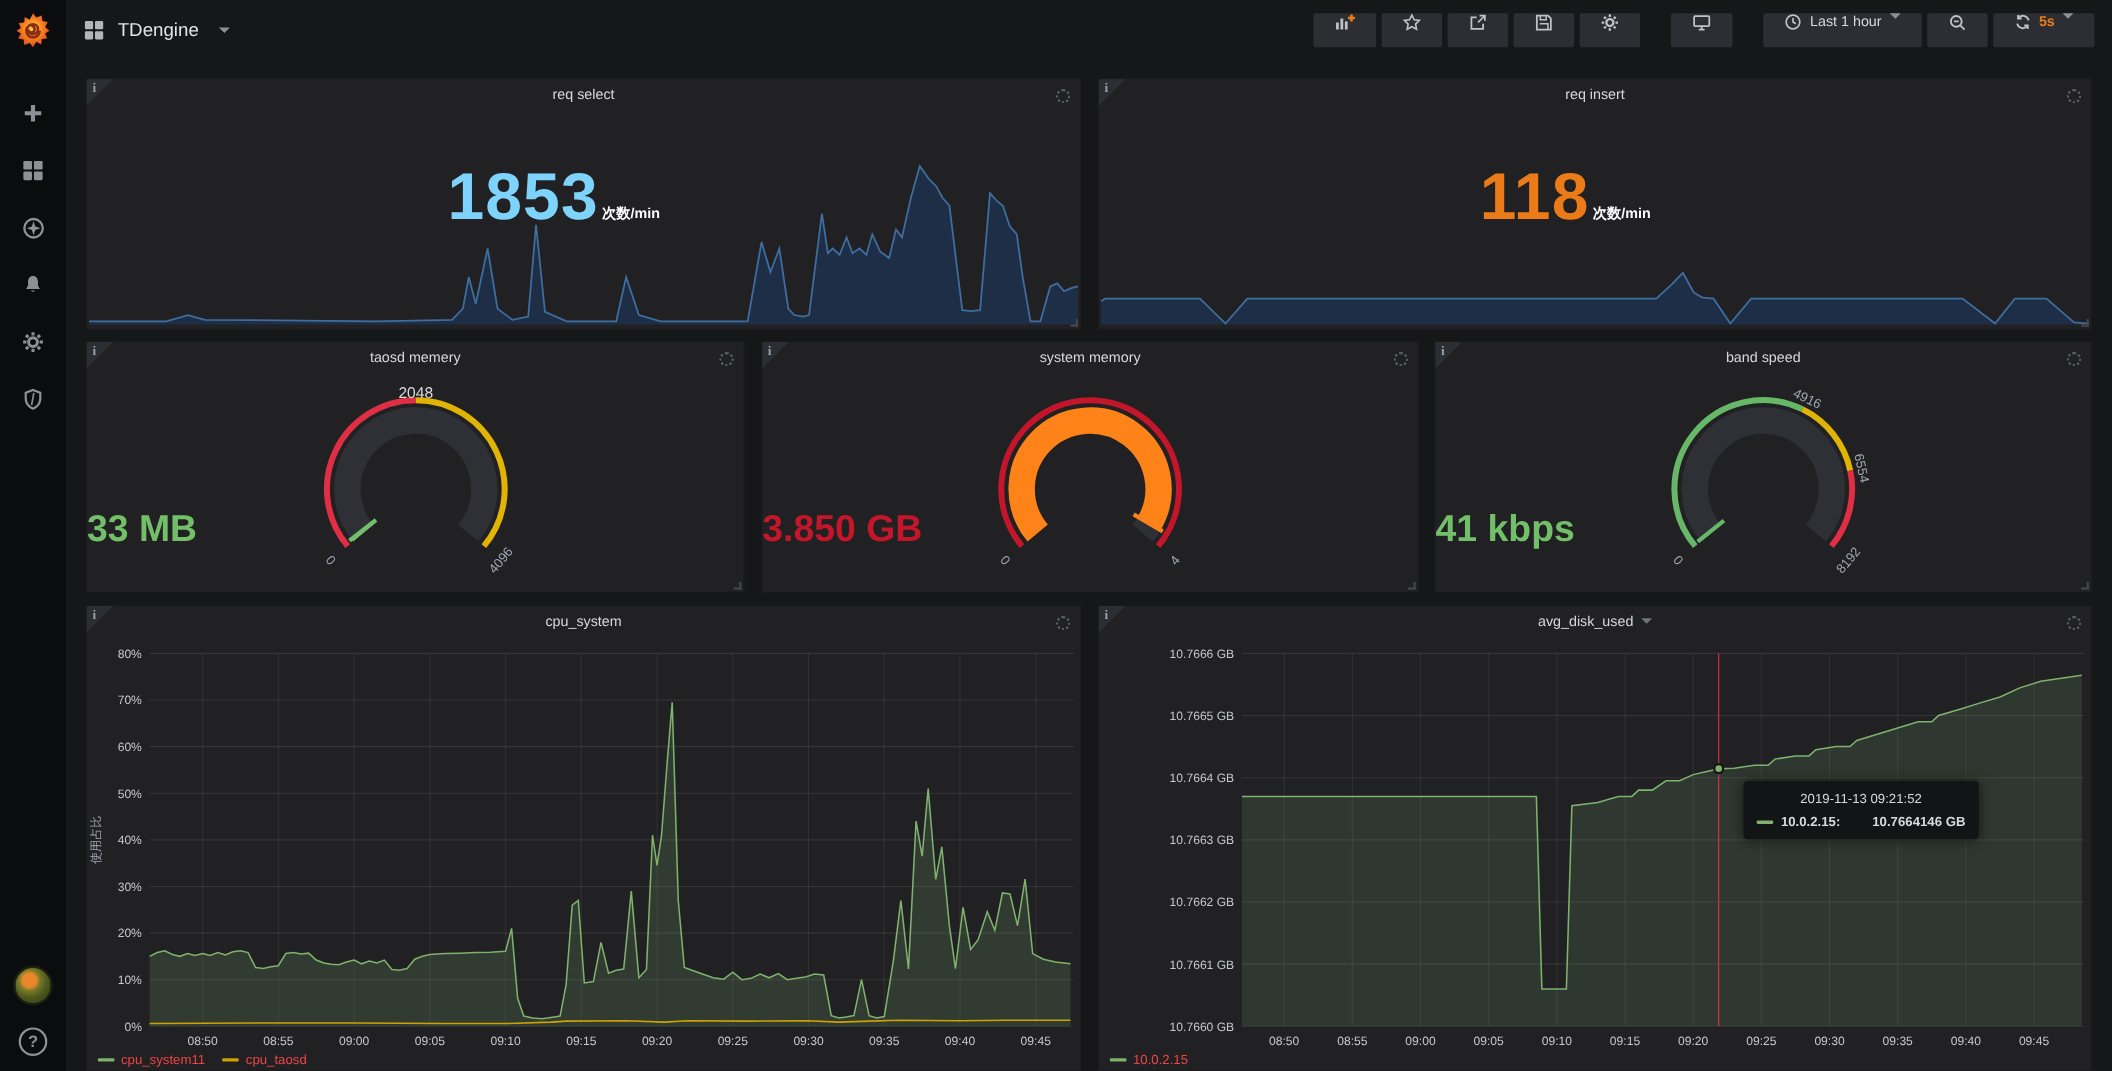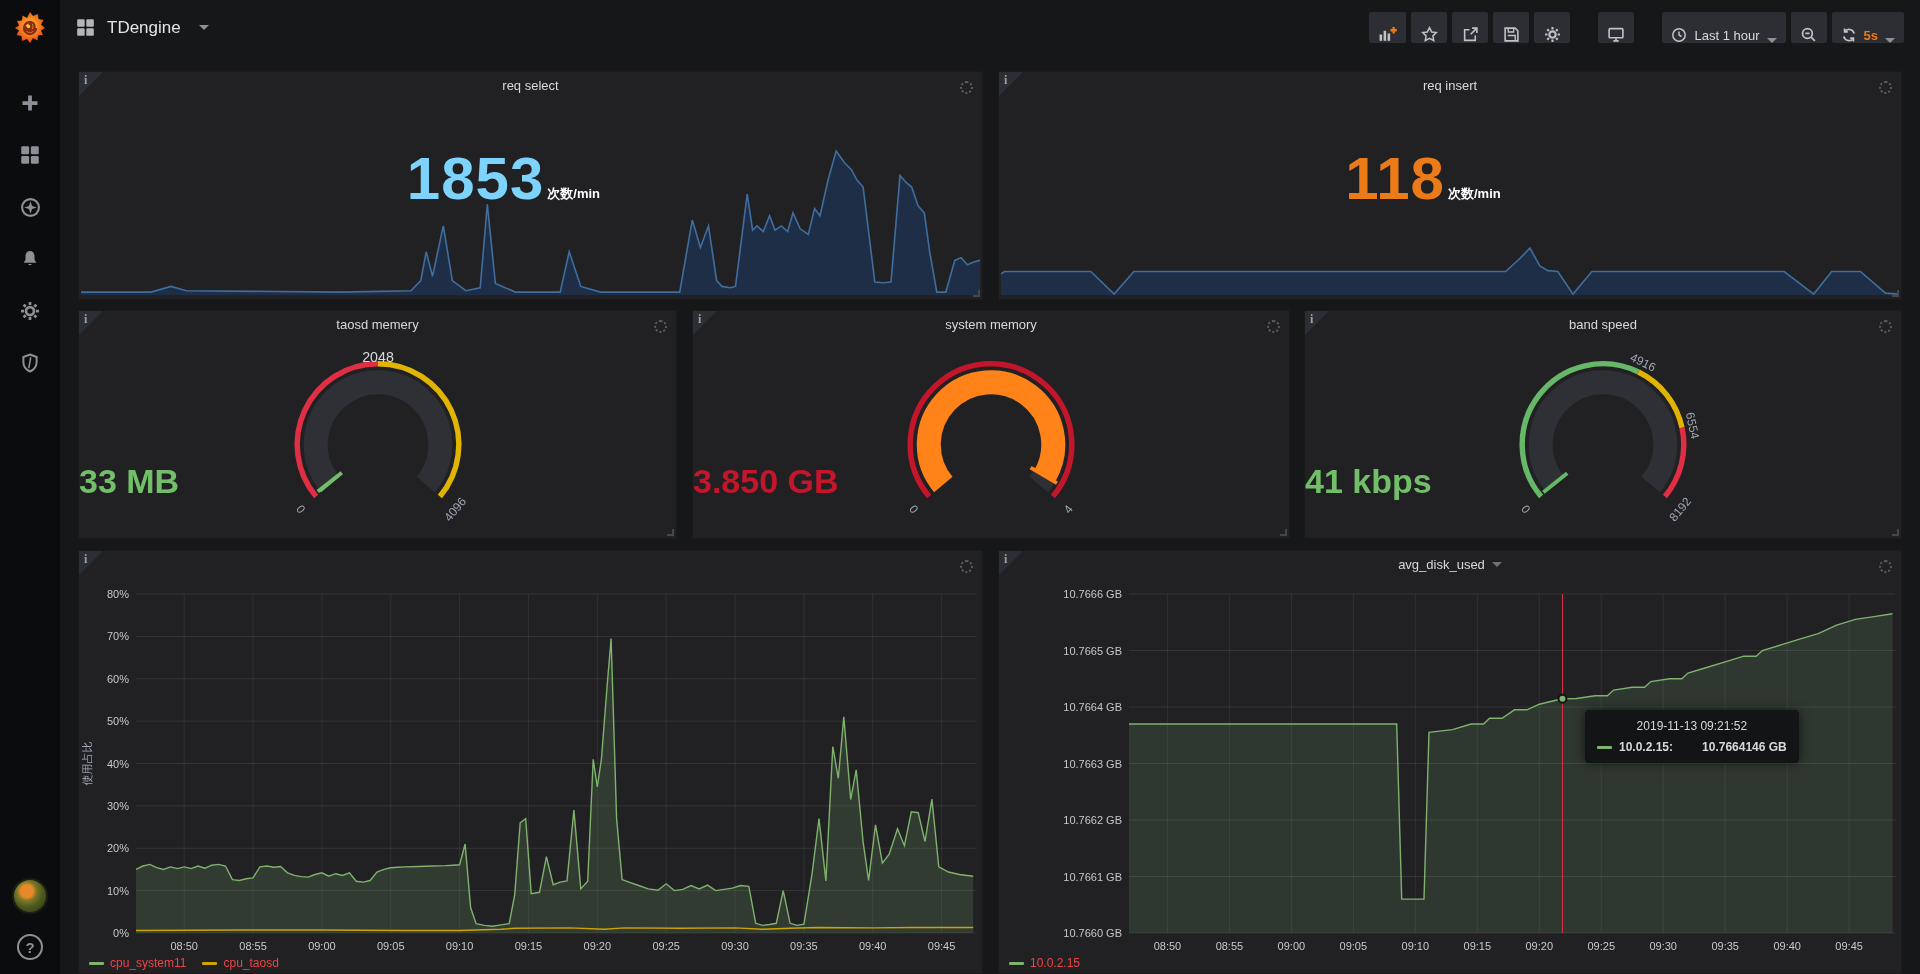--- a/index.html
+++ b/index.html
@@ -14,21 +14,21 @@
   .side-bottom{position:absolute;bottom:14px;left:0;width:60px;display:flex;flex-direction:column;align-items:center;gap:20px}
   .avatar{width:36px;height:36px;border-radius:50%;background:radial-gradient(circle at 40% 35%,#e8882a 0 22%,#7a7a26 34%,#4e5a1e 55%,#2e3512 100%);border:2px solid #1d1f14}
   .help-circle{width:26px;height:26px;border-radius:50%;border:2px solid #8d9196;color:#8d9196;display:flex;align-items:center;justify-content:center;font-size:15px;font-weight:700}
 
   
   .navbar{position:absolute;left:60px;top:0;right:0;height:55px;background:#161719;display:flex;align-items:center;padding:0 16px;z-index:15}
   .nav-left{display:flex;align-items:center;gap:12px;color:#b3b6b9}
   .nav-title{font-size:17px;color:#e3e4e6;font-weight:400}
   .caret{width:0;height:0;border-left:5px solid transparent;border-right:5px solid transparent;border-top:5px solid #8d9196;display:inline-block;margin-left:6px}
   .nav-right{margin-left:auto;display:flex;align-items:center;gap:5px}
-  .nav-btn{height:31px;min-width:36px;padding:0 9px;background:#2c2e33;border-radius:2px;display:flex;align-items:flex-end;justify-content:center;color:#c0c3c6;cursor:pointer;gap:7px;font-size:13px}
+  .nav-btn{height:31px;min-width:36px;padding:0 19px;background:#2c2e33;border-radius:2px;display:flex;align-items:flex-start;justify-content:center;color:#c0c3c6;cursor:pointer;gap:7px;font-size:13px}
   .nav-gap{width:18px}
   .nav-btn .lbl{color:#d8d9da;white-space:nowrap}
   .refresh-lbl{color:#eb7b18;font-weight:700}
 
   
   .panel{position:absolute;background:#212124;border:1px solid #1a1a1c}
   .panel-title{height:27px;display:flex;align-items:center;justify-content:center;font-size:13px;font-weight:500;color:#d8d9da;gap:5px;position:relative;z-index:3}
   .panel-body{position:absolute;top:27px;left:0;right:0;bottom:0}
   .info-corner{position:absolute;top:0;left:0;width:0;height:0;border-top:24px solid #2b2f34;border-right:24px solid transparent;z-index:4}
   .info-i{position:absolute;top:1px;left:5px;font-family:"Liberation Serif",serif;font-weight:700;font-size:12px;color:#9aa0a6;z-index:5}
@@ -329,20 +329,23 @@
       </div>
     <div class="gauge-value gv-green">41 kbps</div>
   </div>
   <div class="resize-h"></div>
 </div>
 
 <div class="panel" style="left:78px;top:550px;width:905px;height:424px">
   <div class="info-corner"></div>
     <div class="info-i">i</div>
   <div class="spinner"></div>
+  <div class="panel-title">
+      <span>cpu_system</span>
+    </div>
   <div class="panel-body">
     <div class="chart-host"><svg width="903" height="395">
           <line x1="57" y1="355" x2="897" y2="355" stroke="rgba(255,255,255,0.09)" stroke-width="1"></line>
           <text x="50" y="359" text-anchor="end" fill="#c7c8c9" font-size="11">0%</text>
           <line x1="57" y1="312.625" x2="897" y2="312.625" stroke="rgba(255,255,255,0.09)" stroke-width="1"></line>
           <text x="50" y="316.625" text-anchor="end" fill="#c7c8c9" font-size="11">10%</text>
           <line x1="57" y1="270.25" x2="897" y2="270.25" stroke="rgba(255,255,255,0.09)" stroke-width="1"></line>
           <text x="50" y="274.25" text-anchor="end" fill="#c7c8c9" font-size="11">20%</text>
           <line x1="57" y1="227.875" x2="897" y2="227.875" stroke="rgba(255,255,255,0.09)" stroke-width="1"></line>
           <text x="50" y="231.875" text-anchor="end" fill="#c7c8c9" font-size="11">30%</text>

